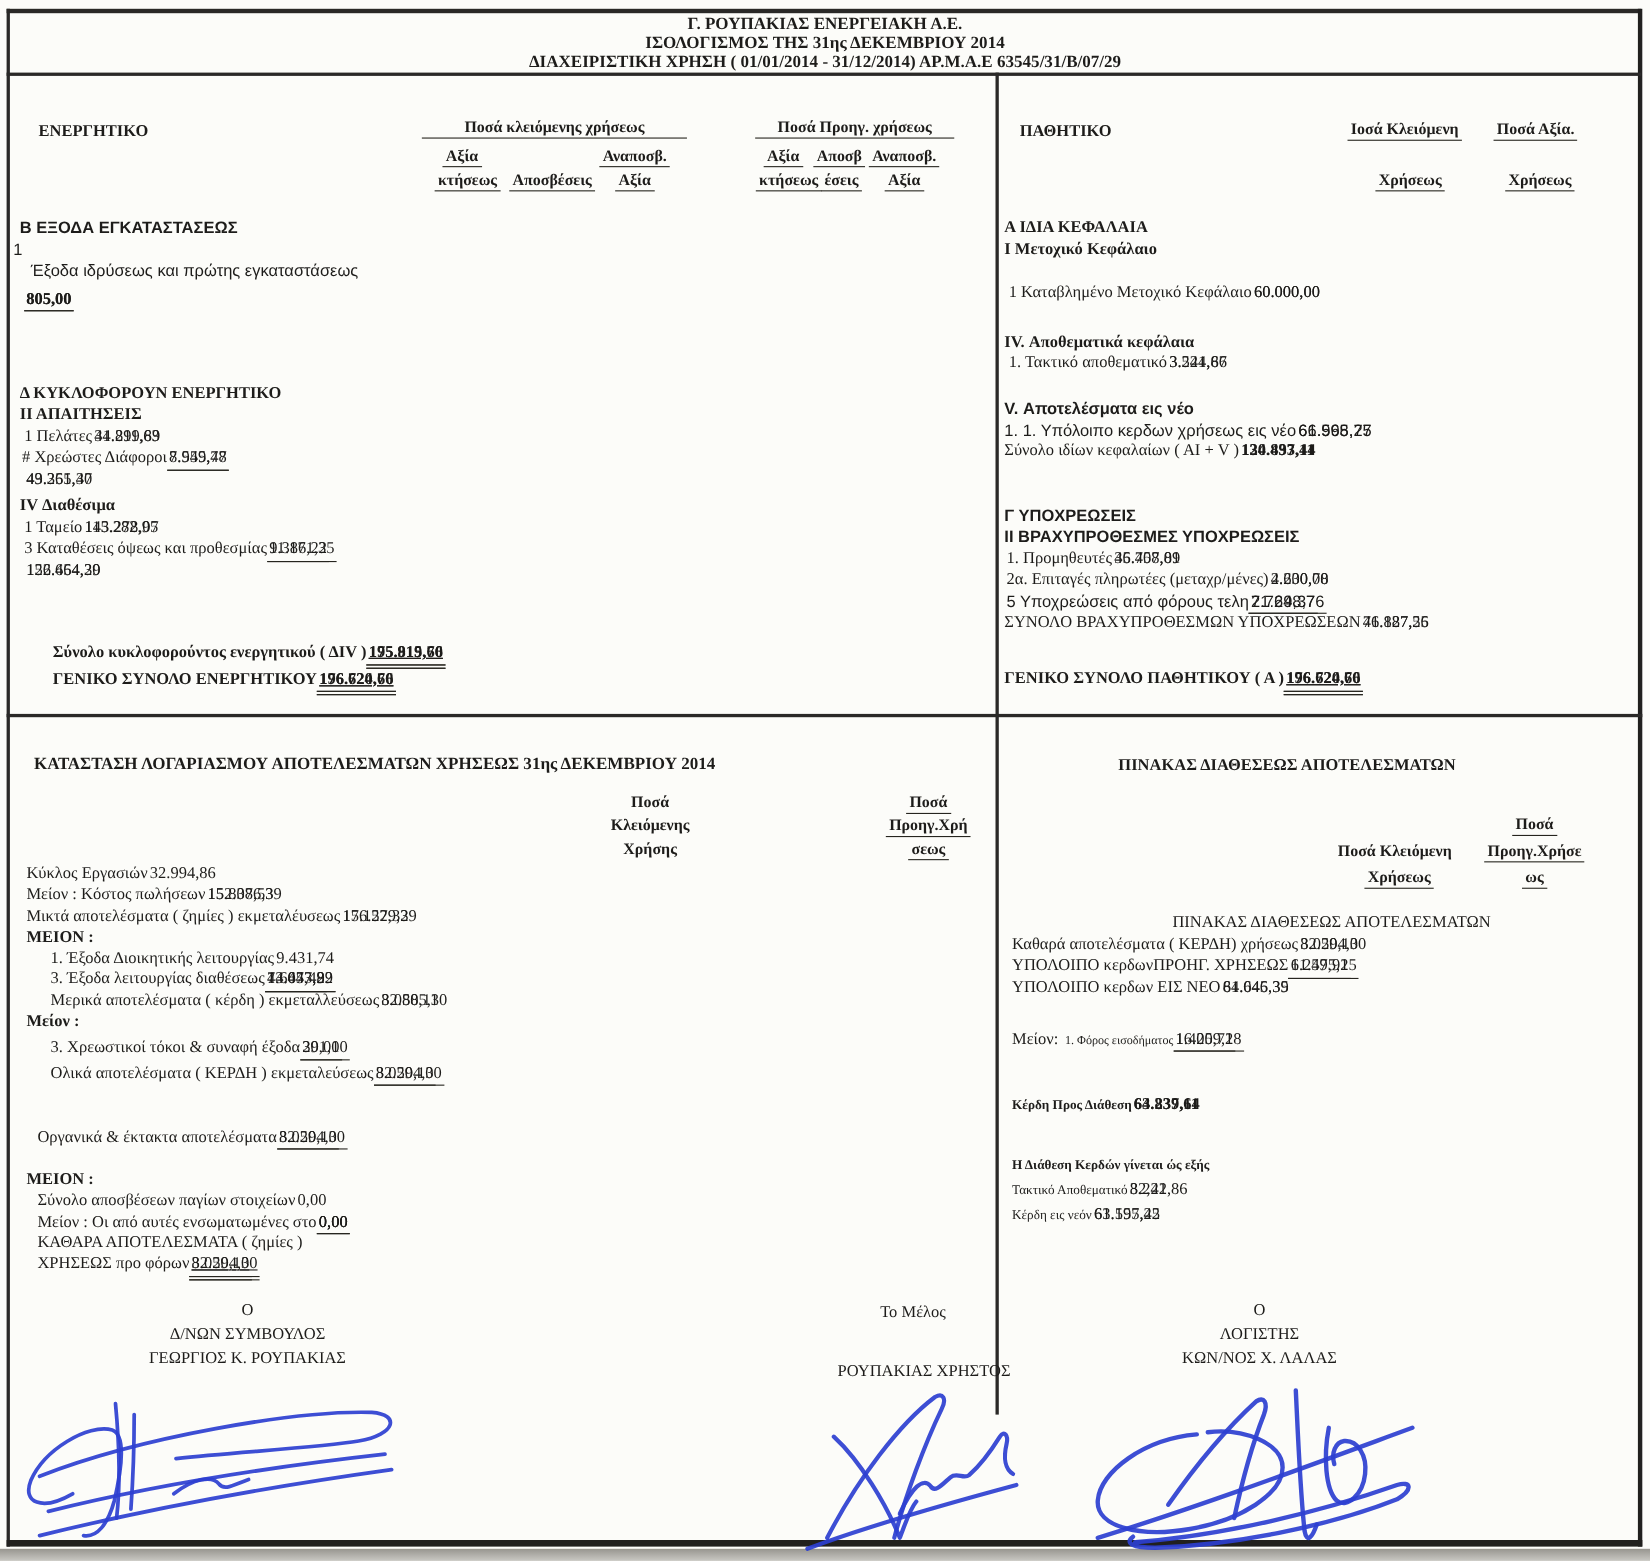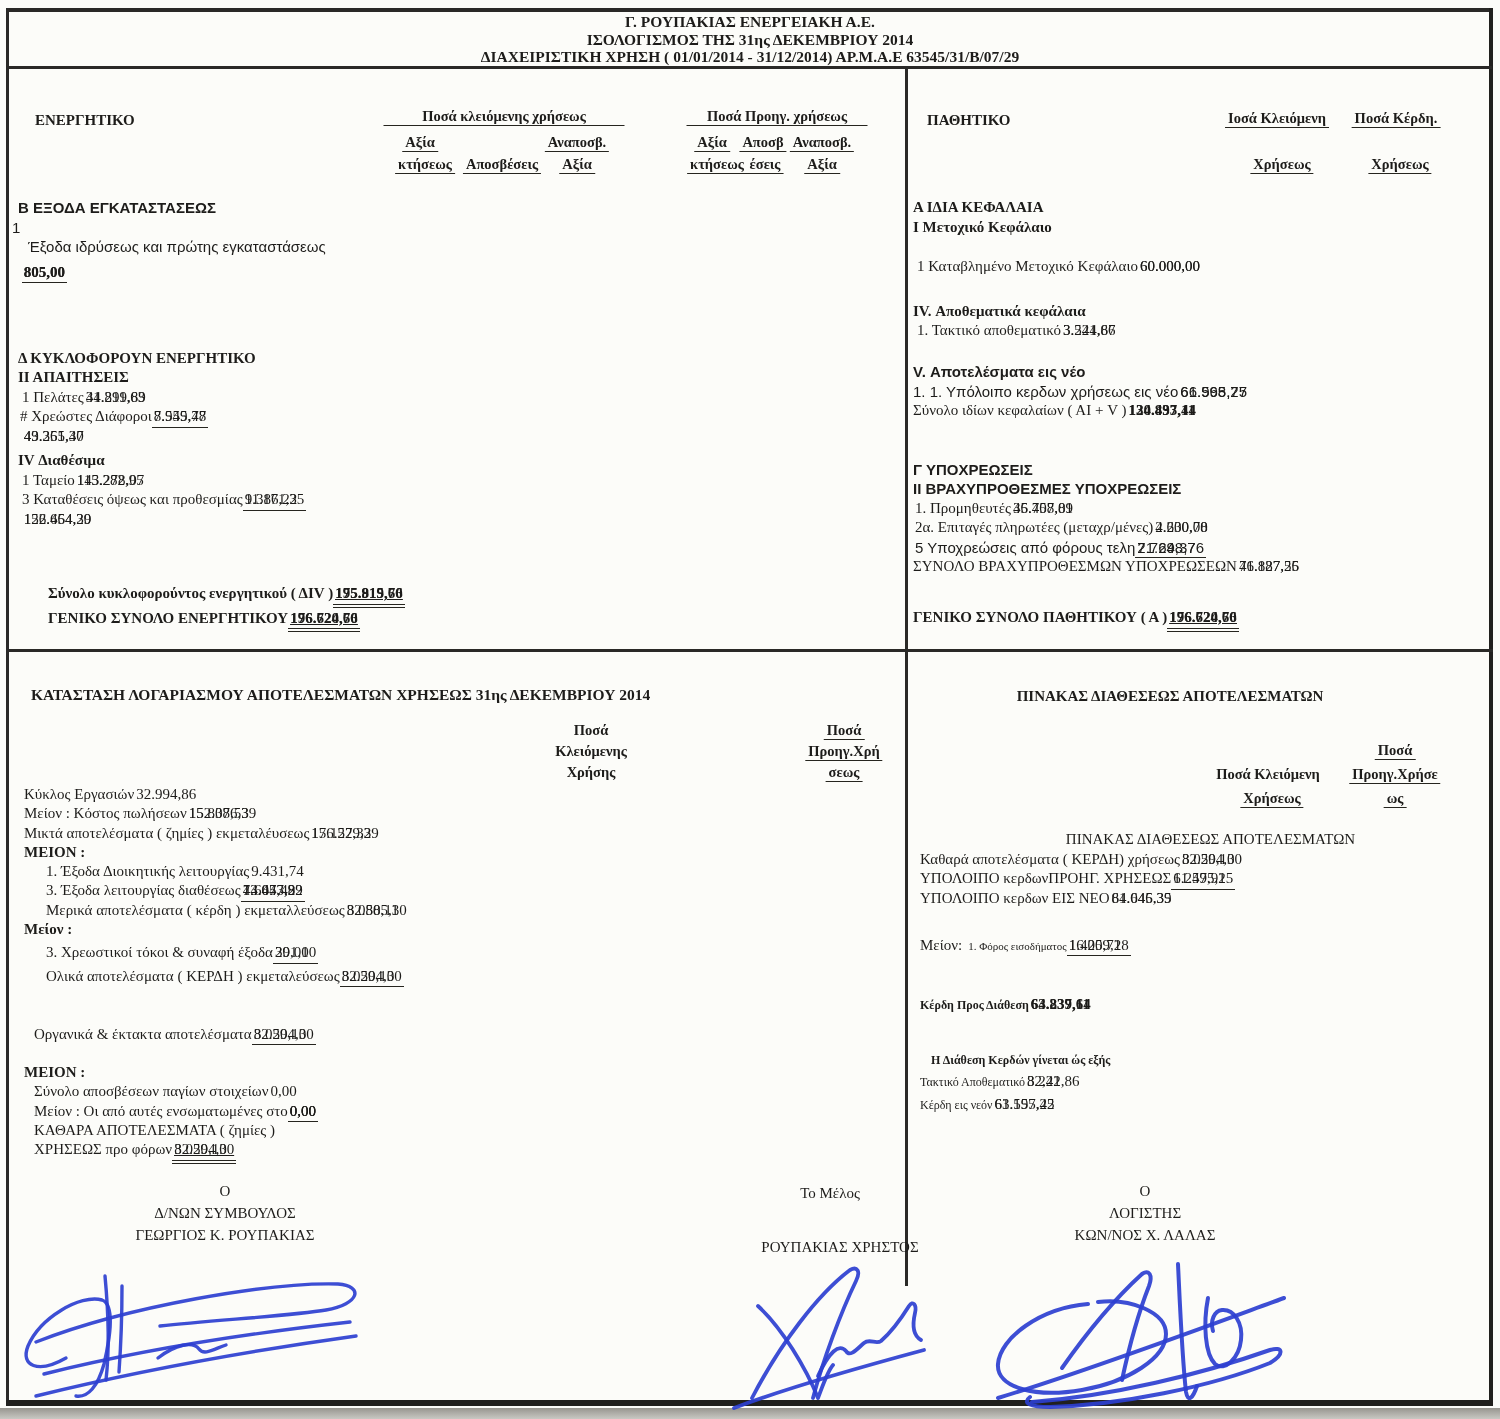--- a/index.html
+++ b/index.html
@@ -90,21 +90,21 @@
         <div class="row"><span class="lab">&nbsp;</span></div>
         <div class="row"><span class="lab">&nbsp;</span></div>
         <div class="row b" style="margin-top: 16px;"><span class="lab" style="margin-left: 38px;">Σύνολο κυκλοφορούντος ενεργητικού ( ΔΙV )</span><span class="cell c3 u2 b">175.815,70</span><span class="cell c6 u2 b">195.919,66</span></div>
         <div class="row b" style="margin-top: 5px;"><span class="lab" style="margin-left: 38px;">ΓΕΝΙΚΟ ΣΥΝΟΛΟ ΕΝΕΡΓΗΤΙΚΟΥ</span><span class="cell c3 u2 b">176.620,70</span><span class="cell c6 u2 b">196.724,66</span></div>
       </div>
   </div>
 
   <div class="sec sec-liab" style="left:905px;top:68px;width:587px;height:580px;">
     <div class="sec-label" style="left:22px;top:44px;">ΠΑΘΗΤΙΚΟ</div>
     <span class="hcell" style="left:372px;top:42px;">Ιοσά Κλειόμενη</span>
-    <span class="hcell" style="left:491px;top:42px;">Ποσά  Κέρδη.</span>
+    <span class="hcell" style="left:491px;top:42px;">Ποσά  Αξία.</span>
     <span class="hcell" style="left:377px;top:88px;">Χρήσεως</span>
     <span class="hcell" style="left:495px;top:88px;">Χρήσεως</span>
     <div class="rows" style="top:130px;">
         <div class="row b"><span class="lab">Α  ΙΔΙΑ ΚΕΦΑΛΑΙΑ</span></div>
         <div class="row b"><span class="lab">Ι   Μετοχικό Κεφάλαιο</span></div>
         <div class="row"><span class="lab">&nbsp;</span></div>
         <div class="row"><span class="lab" style="margin-left: 12px;">1   Καταβλημένο Μετοχικό Κεφάλαιο</span><span class="cell c1">60.000,00</span><span class="cell c2">60.000,00</span></div>
         <div class="row"><span class="lab">&nbsp;</span></div>
         <div class="row b" style="margin-top: 6px;"><span class="lab">ΙV. Αποθεματικά κεφάλαια</span></div>
         <div class="row"><span class="lab" style="margin-left: 12px;">1. Τακτικό αποθεματικό</span><span class="cell c1">3.524,67</span><span class="cell c2">3.241,86</span></div>
@@ -166,21 +166,21 @@
     <div class="rows" style="top:180px;">
         <div class="row center"><span class="lab">ΠΙΝΑΚΑΣ ΔΙΑΘΕΣΕΩΣ ΑΠΟΤΕΛΕΣΜΑΤΩΝ</span></div>
         <div class="row"><span class="lab" style="margin-left: 15px;">Καθαρά αποτελέσματα ( ΚΕΡΔΗ) χρήσεως</span><span class="cell c1">3.050,10</span><span class="cell c2">82.294,30</span></div>
         <div class="row"><span class="lab" style="margin-left: 15px;">ΥΠΟΛΟΙΠΟ κερδωνΠΡΟΗΓ. ΧΡΗΣΕΩΣ</span><span class="cell c1 u1">61.595,25</span><span class="cell c2 u1">1.247,91</span></div>
         <div class="row"><span class="lab" style="margin-left: 15px;">ΥΠΟΛΟΙΠΟ κερδων  ΕΙΣ ΝΕΟ</span><span class="cell c1">64.645,35</span><span class="cell c2">81.046.39</span></div>
         <div class="row"><span class="lab">&nbsp;</span></div>
         <div class="row" style="margin-top: 8px;"><span class="lab" style="margin-left: 15px;">Μείον:</span><span class="lab2">1. Φόρος εισοδήματος</span><span class="cell c1 u1">1.405,71</span><span class="cell c2 u1">16.209,28</span></div>
         <div class="row"><span class="lab">&nbsp;</span></div>
         <div class="row b sm" style="margin-top: 20px;"><span class="lab" style="margin-left: 15px;">Κέρδη Προς Διάθεση</span><span class="cell c1">63.239,64</span><span class="cell c2">64.837,11</span></div>
         <div class="row"><span class="lab">&nbsp;</span></div>
-        <div class="row b sm" style="margin-top: 16px;"><span class="lab" style="margin-left: 26px;">Η Διάθεση Κερδών γίνεται ώς εξής</span></div>
+        <div class="row b sm" style="margin-top: 16px;"><span class="lab" style="margin-left: 15px;">Η Διάθεση Κερδών γίνεται ώς εξής</span></div>
         <div class="row sm" style="margin-top: 3px;"><span class="lab" style="margin-left: 15px;">Τακτικό Αποθεματικό</span><span class="cell c1">82,22</span><span class="cell c2">3.241,86</span></div>
         <div class="row sm" style="margin-top: 3px;"><span class="lab" style="margin-left: 15px;">Κέρδη εις νεόν</span><span class="cell c1">63.157,42</span><span class="cell c2">61.595,25</span></div>
       </div>
   </div>
 
   <div class="sig-label" style="left:70px;top:1180px;width:310px;">
     <div>Ο</div>
     <div>Δ/ΝΩΝ ΣΥΜΒΟΥΛΟΣ</div>
     <div>ΓΕΩΡΓΙΟΣ Κ. ΡΟΥΠΑΚΙΑΣ</div>
   </div>

